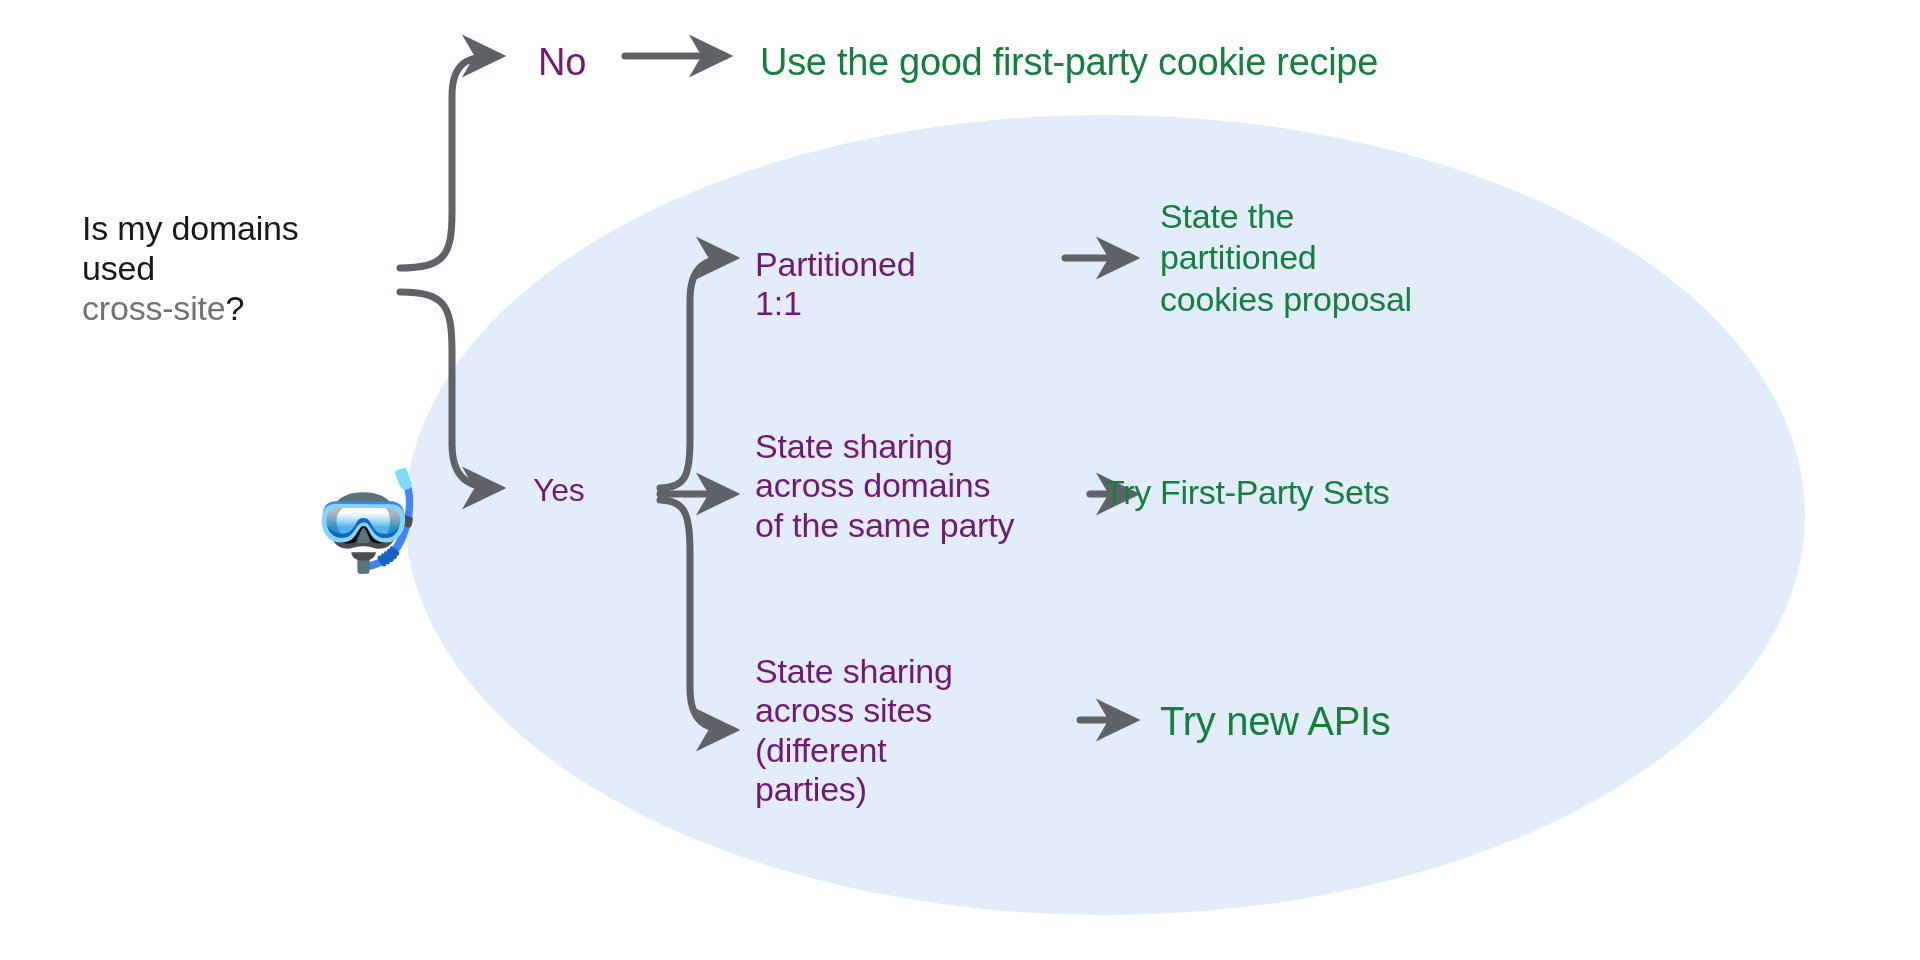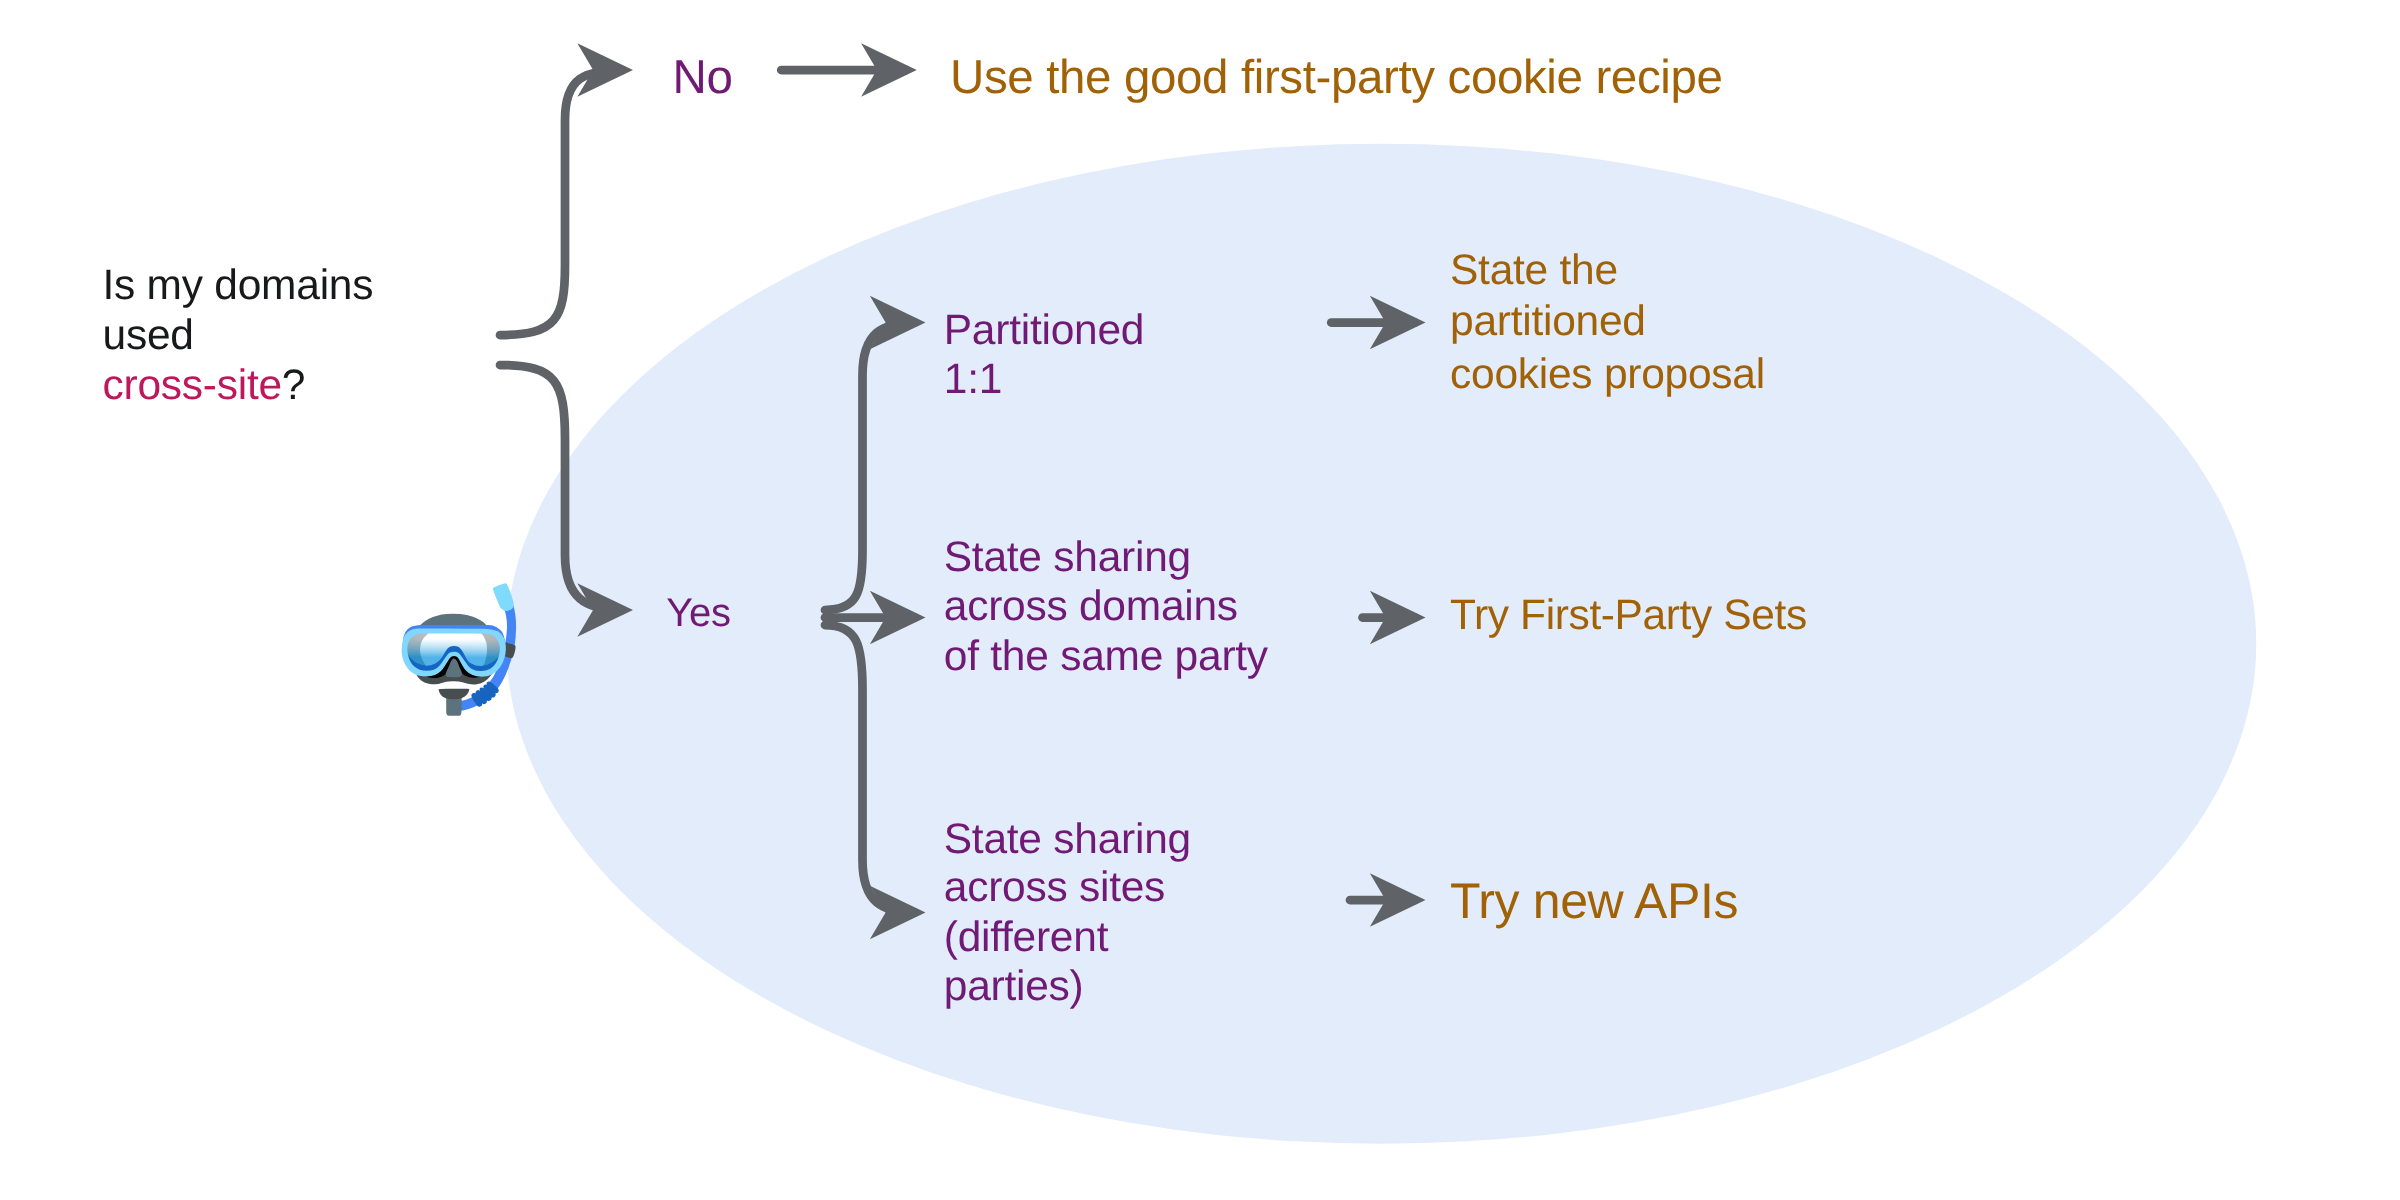--- a/index.html
+++ b/index.html
@@ -27,33 +27,33 @@
     height: 960px;
   }
   .node {
     position: absolute;
     font-weight: 500;
     line-height: 1.16;
     white-space: pre-line;
     letter-spacing: -0.2px;
   }
   .dark { color: #701a75; }
-  .link { color: #a16207; }
+  .link { color: #15803d; }
   .q-text {
     position: absolute;
     left: 82px;
     top: 208px;
     width: 270px;
     font-size: 34px;
     font-weight: 500;
     line-height: 1.18;
     color: #18191b;
     letter-spacing: -0.2px;
   }
-  .q-text .link { color: #be185d; }
+  .q-text .link { color: #737373; }
   .label-no {
     left: 538px;
     top: 40px;
     font-size: 38px;
   }
   .label-yes {
     left: 533px;
     top: 472px;
     font-size: 32px;
   }
@@ -73,21 +73,21 @@
     top: 196px;
     font-size: 34px;
     line-height: 1.22;
   }
   .br-domains {
     left: 755px;
     top: 427px;
     font-size: 34px;
   }
   .out-fps {
-    left: 1160px;
+    left: 1104px;
     top: 473px;
     font-size: 34px;
     letter-spacing: -0.3px;
   }
   .br-sites {
     left: 755px;
     top: 652px;
     font-size: 34px;
   }
   .out-apis {

